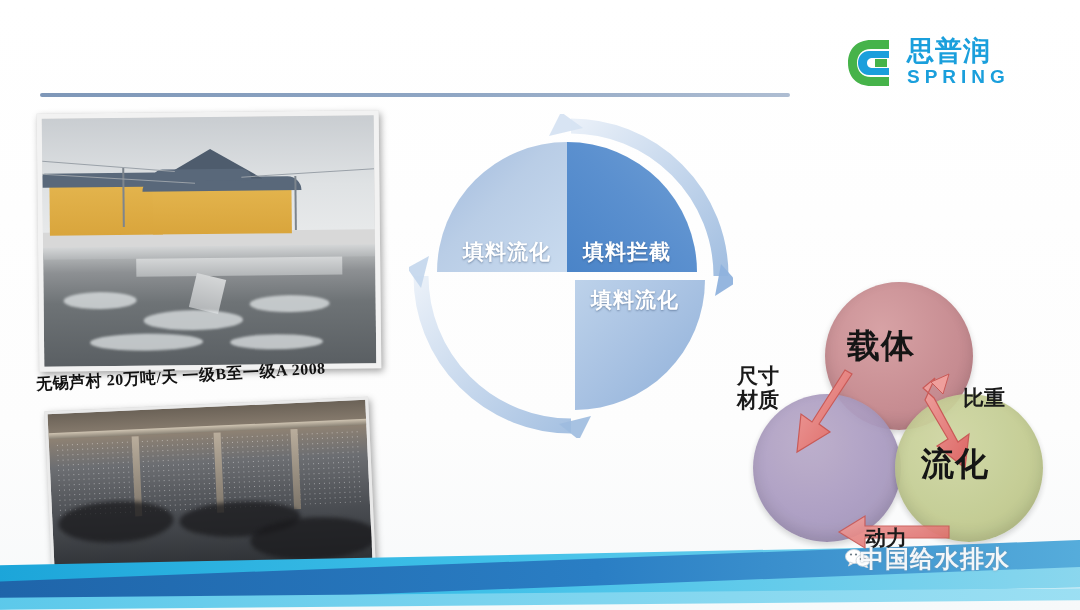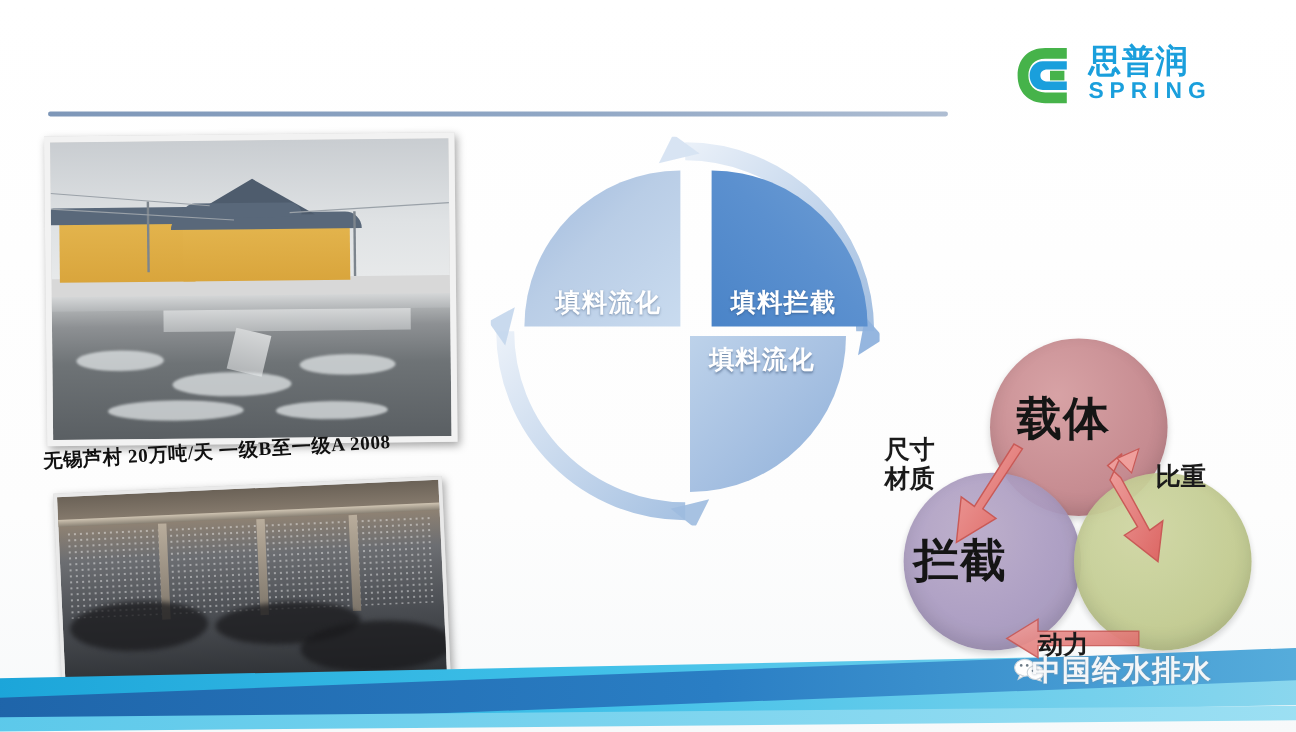--- a/index.html
+++ b/index.html
@@ -187,21 +187,21 @@
   }
   .q-tl {
     left: 0; top: 0;
     border-radius: 130px 0 0 0;
     background: linear-gradient(135deg, #9fb9dd 0%, #b9cde6 45%, #c9dbef 100%);
     padding-left: 10px;
     padding-bottom: 6px;
     align-items: flex-end;
   }
   .q-tr {
-    left: 156px; top: 0;
+    left: 130px; top: 0;
     border-radius: 0 130px 0 0;
     background: linear-gradient(225deg, #6f9ed4 0%, #5b90cf 48%, #4a84c8 100%);
     padding-right: 10px;
     padding-bottom: 6px;
     align-items: flex-end;
   }
   .q-bl {
     left: 0; top: 138px;
     border-radius: 0 0 0 130px;
     background: linear-gradient(45deg, #9fb9dd 0%, #b6cae4 50%, #c6d8ec 100%);
@@ -259,21 +259,21 @@
     background: radial-gradient(circle at 38% 32%, #b9aac9 0%, #a99ac0 55%, #9a8bb2 100%);
     opacity: 0.93;
   }
   .v-right {
     left: 160px; top: 112px;
     background: radial-gradient(circle at 38% 32%, #cfd6a2 0%, #c2cb90 55%, #b4be80 100%);
     opacity: 0.93;
   }
   .v-label {
     position: absolute;
-    font-size: 38px;
+    font-size: 33px;
     font-weight: bold;
     color: #151515;
     letter-spacing: 1px;
     white-space: nowrap;
     z-index: 6;
   }
   .v-l-top  { left: 112px; top: 42px; }
   .v-l-left { left: 26px; top: 160px; }
   .v-l-right{ left: 186px; top: 160px; }
 
@@ -469,21 +469,21 @@
         <path d="M200 96 L188 106 L199 116 L223 160 L234 152 L230 186 L202 164 L213 157 L190 118 Z" fill="url(#rg1)" stroke="#c95a57" stroke-width="1.2" transform="translate(0,0)"></path>
         <path d="M196 100 L214 92 L208 112 Z" fill="#ef9f9c" stroke="#c95a57" stroke-width="1"></path>
       </g>
 
       <g>
         <path d="M214 244 L130 244 L130 234 L104 250 L130 266 L130 256 L214 256 Z" fill="url(#rg1)" stroke="#c95a57" stroke-width="1.2" opacity="0.92"></path>
       </g>
     </svg>
 
     <div class="v-label v-l-top">载体</div>
-    <div class="v-label v-l-left">拦截</div>
+    <div class="v-label v-l-right">流化</div>
 
     <div class="v-note v-n-size">
       <div>尺寸</div>
       <div>材质</div>
     </div>
     <div class="v-note v-n-grav">比重</div>
     <div class="v-note v-n-power">动力</div>
   </div>
 
   <div class="waves">

